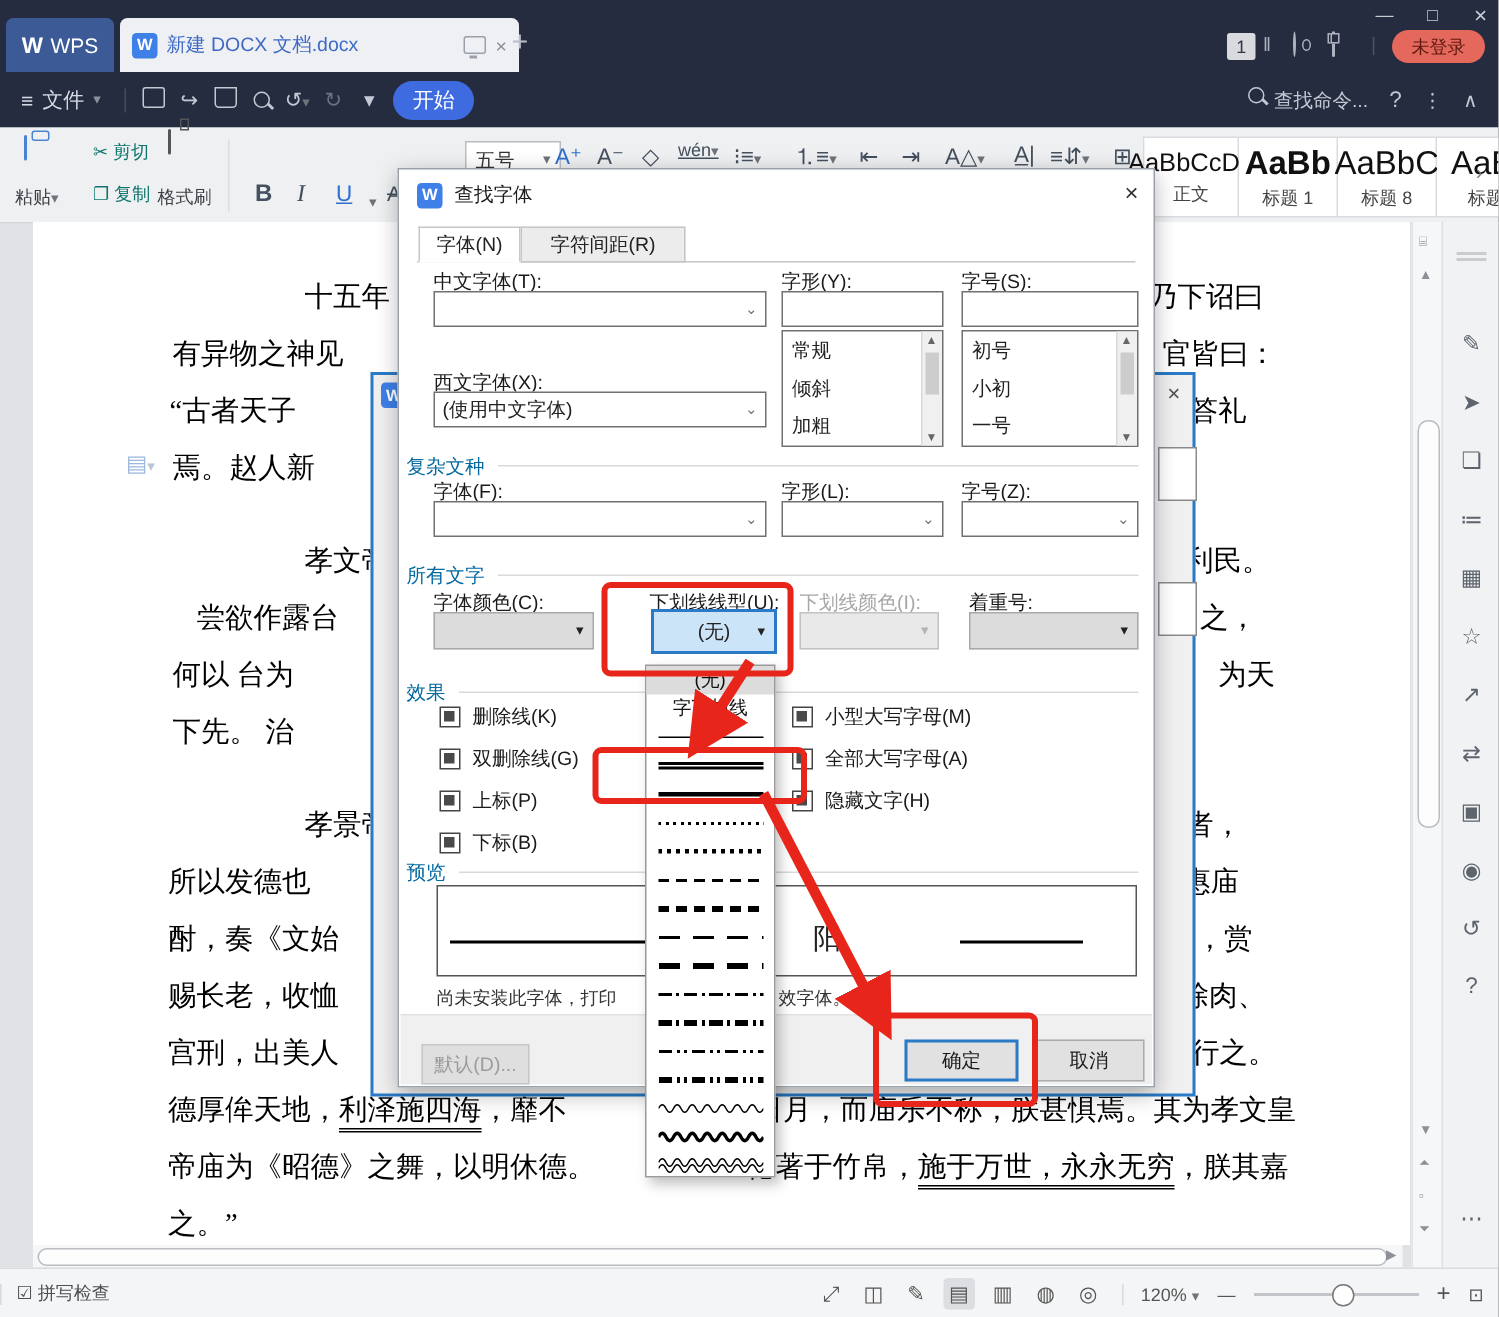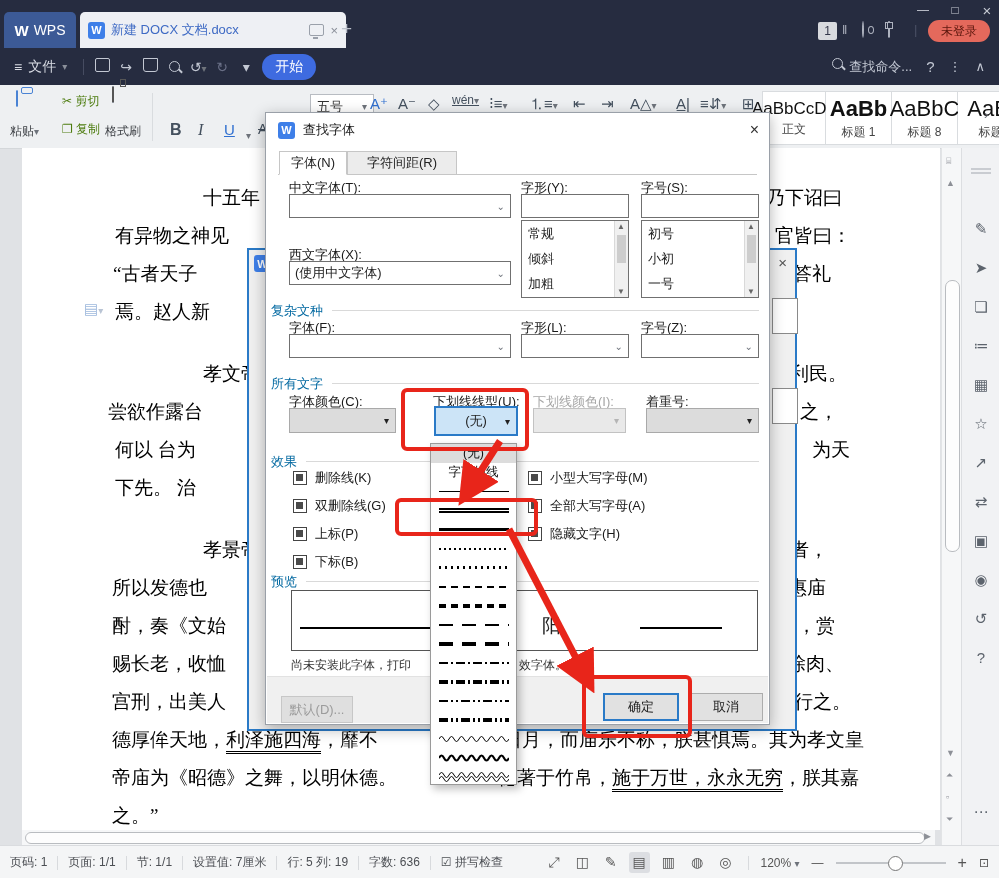--- a/index.html
+++ b/index.html
@@ -35,21 +35,21 @@
   .mb-ico{width:24px;text-align:center;color:#c3c8d3;font-size:14px;}
   .mini-ico{display:inline-block;width:13px;height:12px;border:1.5px solid #c3c8d3;border-radius:2px;}
   .start-pill{background:#3e6be0;color:#fff;border-radius:13px;padding:4px 13px;margin:0 4px;font-size:14px;}
   .mb-item{padding:0 11px;font-size:14px;white-space:nowrap;}
   .mb-right{margin-left:auto;display:flex;align-items:center;gap:14px;padding-right:14px;color:#c3c8d3;}
   .search-glass{width:9px;height:9px;border:1.5px solid #c3c8d3;border-radius:50%;position:relative;display:inline-block;}
   .search-glass:after{content:"";position:absolute;left:8px;top:8px;width:5px;height:1.5px;background:#c3c8d3;transform:rotate(45deg);}
   
   .ribbon{position:absolute;left:0;top:85px;width:999px;height:63px;background:#eef0f2;border-bottom:1px solid #d4d7da;}
   .rb-label{font-size:12px;color:#3c3f44;}
-  .gray{color:#4d7c0f;}
+  .gray{color:#0f766e;}
   .clipboard{width:22px;height:26px;border:1.6px solid #4a83d4;border-radius:3px;background:#dce9fb;position:relative;}
   .clipboard:before{content:"";position:absolute;left:4px;top:-4px;width:10px;height:5px;background:#eef0f2;border:1.6px solid #4a83d4;border-radius:2px;}
   .brush{width:20px;height:14px;border:1.6px solid #555;border-radius:2px;background:#cfe0f5;position:relative;margin-top:8px;}
   .brush:before{content:"";position:absolute;left:7px;top:-8px;width:4px;height:6px;border:1.6px solid #555;}
   .combo{background:#fff;border:1px solid #b8bcc2;display:flex;align-items:center;font-size:13px;padding:0 6px;justify-content:space-between;color:#333;}
   .chev{color:#6e737b;font-size:10px;}
   .rb-ico{color:#3c4document0;font-size:15px;color:#44505e;}
   .style-card{border-right:1px solid #d9dcdf;display:flex;flex-direction:column;align-items:center;justify-content:center;background:#fff;height:52px;}
   .style-sample{font-size:17px;color:#111;white-space:nowrap;overflow:hidden;}
   .style-name{font-size:12px;color:#444;margin-top:2px;white-space:nowrap;}
@@ -256,21 +256,21 @@
   <div id="doclines">
       <div class="dline" style="left: 203px; top: 185px;"><span>十五年，</span></div>
       <div class="dline" style="left: 766px; top: 185px;"><span>乃下诏曰</span></div>
       <div class="dline" style="left: 115px; top: 223px;"><span>有异物之神见</span></div>
       <div class="dline" style="left: 775px; top: 223px;"><span>官皆曰：</span></div>
       <div class="dline" style="left: 113px; top: 261px;"><span>“古者天子</span></div>
       <div class="dline" style="left: 793px; top: 261px;"><span>答礼</span></div>
       <div class="dline" style="left: 115px; top: 299px;"><span>焉。赵人新</span></div>
       <div class="dline" style="left: 203px; top: 361px;"><span>孝文帝</span></div>
       <div class="dline" style="left: 790px; top: 361px;"><span>利民。</span></div>
-      <div class="dline" style="left: 108px; top: 399px;"><span>尝欲作露台</span></div>
+      <div class="dline" style="left: 131px; top: 399px;"><span>尝欲作露台</span></div>
       <div class="dline" style="left: 800px; top: 399px;"><span>之，</span></div>
       <div class="dline" style="left: 115px; top: 437px;"><span>何以 台为</span></div>
       <div class="dline" style="left: 812px; top: 437px;"><span>为天</span></div>
       <div class="dline" style="left: 115px; top: 475px;"><span>下先。 治</span></div>
       <div class="dline" style="left: 203px; top: 537px;"><span>孝景帝</span></div>
       <div class="dline" style="left: 790px; top: 537px;"><span>者，</span></div>
       <div class="dline" style="left: 112px; top: 575px;"><span>所以发德也</span></div>
       <div class="dline" style="left: 788px; top: 575px;"><span>惠庙</span></div>
       <div class="dline" style="left: 112px; top: 613px;"><span>酎，奏《文始</span></div>
       <div class="dline" style="left: 778px; top: 613px;"><span>刑，赏</span></div>
@@ -310,33 +310,20 @@
       <div class="sb-ico" style="top: 306px;">↗</div>
       <div class="sb-ico" style="top: 345px;">⇄</div>
       <div class="sb-ico" style="top: 384px;">▣</div>
       <div class="sb-ico" style="top: 423px;">◉</div>
       <div class="sb-ico" style="top: 462px;">↺</div>
       <div class="sb-ico" style="top: 501px;">?</div>
       <div class="sb-ico" style="top: 655px;">⋯</div>
     </div>
 
   <div class="statusbar">
-    <div id="status-left" style="display:flex;align-items:center;">
-        <div class="st-item">页码: 1</div>
-        <div class="st-sep"></div>
-        <div class="st-item">页面: 1/1</div>
-        <div class="st-sep"></div>
-        <div class="st-item">节: 1/1</div>
-        <div class="st-sep"></div>
-        <div class="st-item">设置值: 7厘米</div>
-        <div class="st-sep"></div>
-        <div class="st-item">行: 5  列: 19</div>
-        <div class="st-sep"></div>
-        <div class="st-item">字数: 636</div>
-      </div>
     <div class="st-sep"></div>
     <div class="st-item">
       <span>☑</span>
       <span>拼写检查</span></div>
     <div class="st-right">
       <span id="view-icons" style="display:flex;gap:8px;">
           <div class="view-ico">⤢</div>
           <div class="view-ico">◫</div>
           <div class="view-ico">✎</div>
           <div class="view-ico view-active">▤</div>

